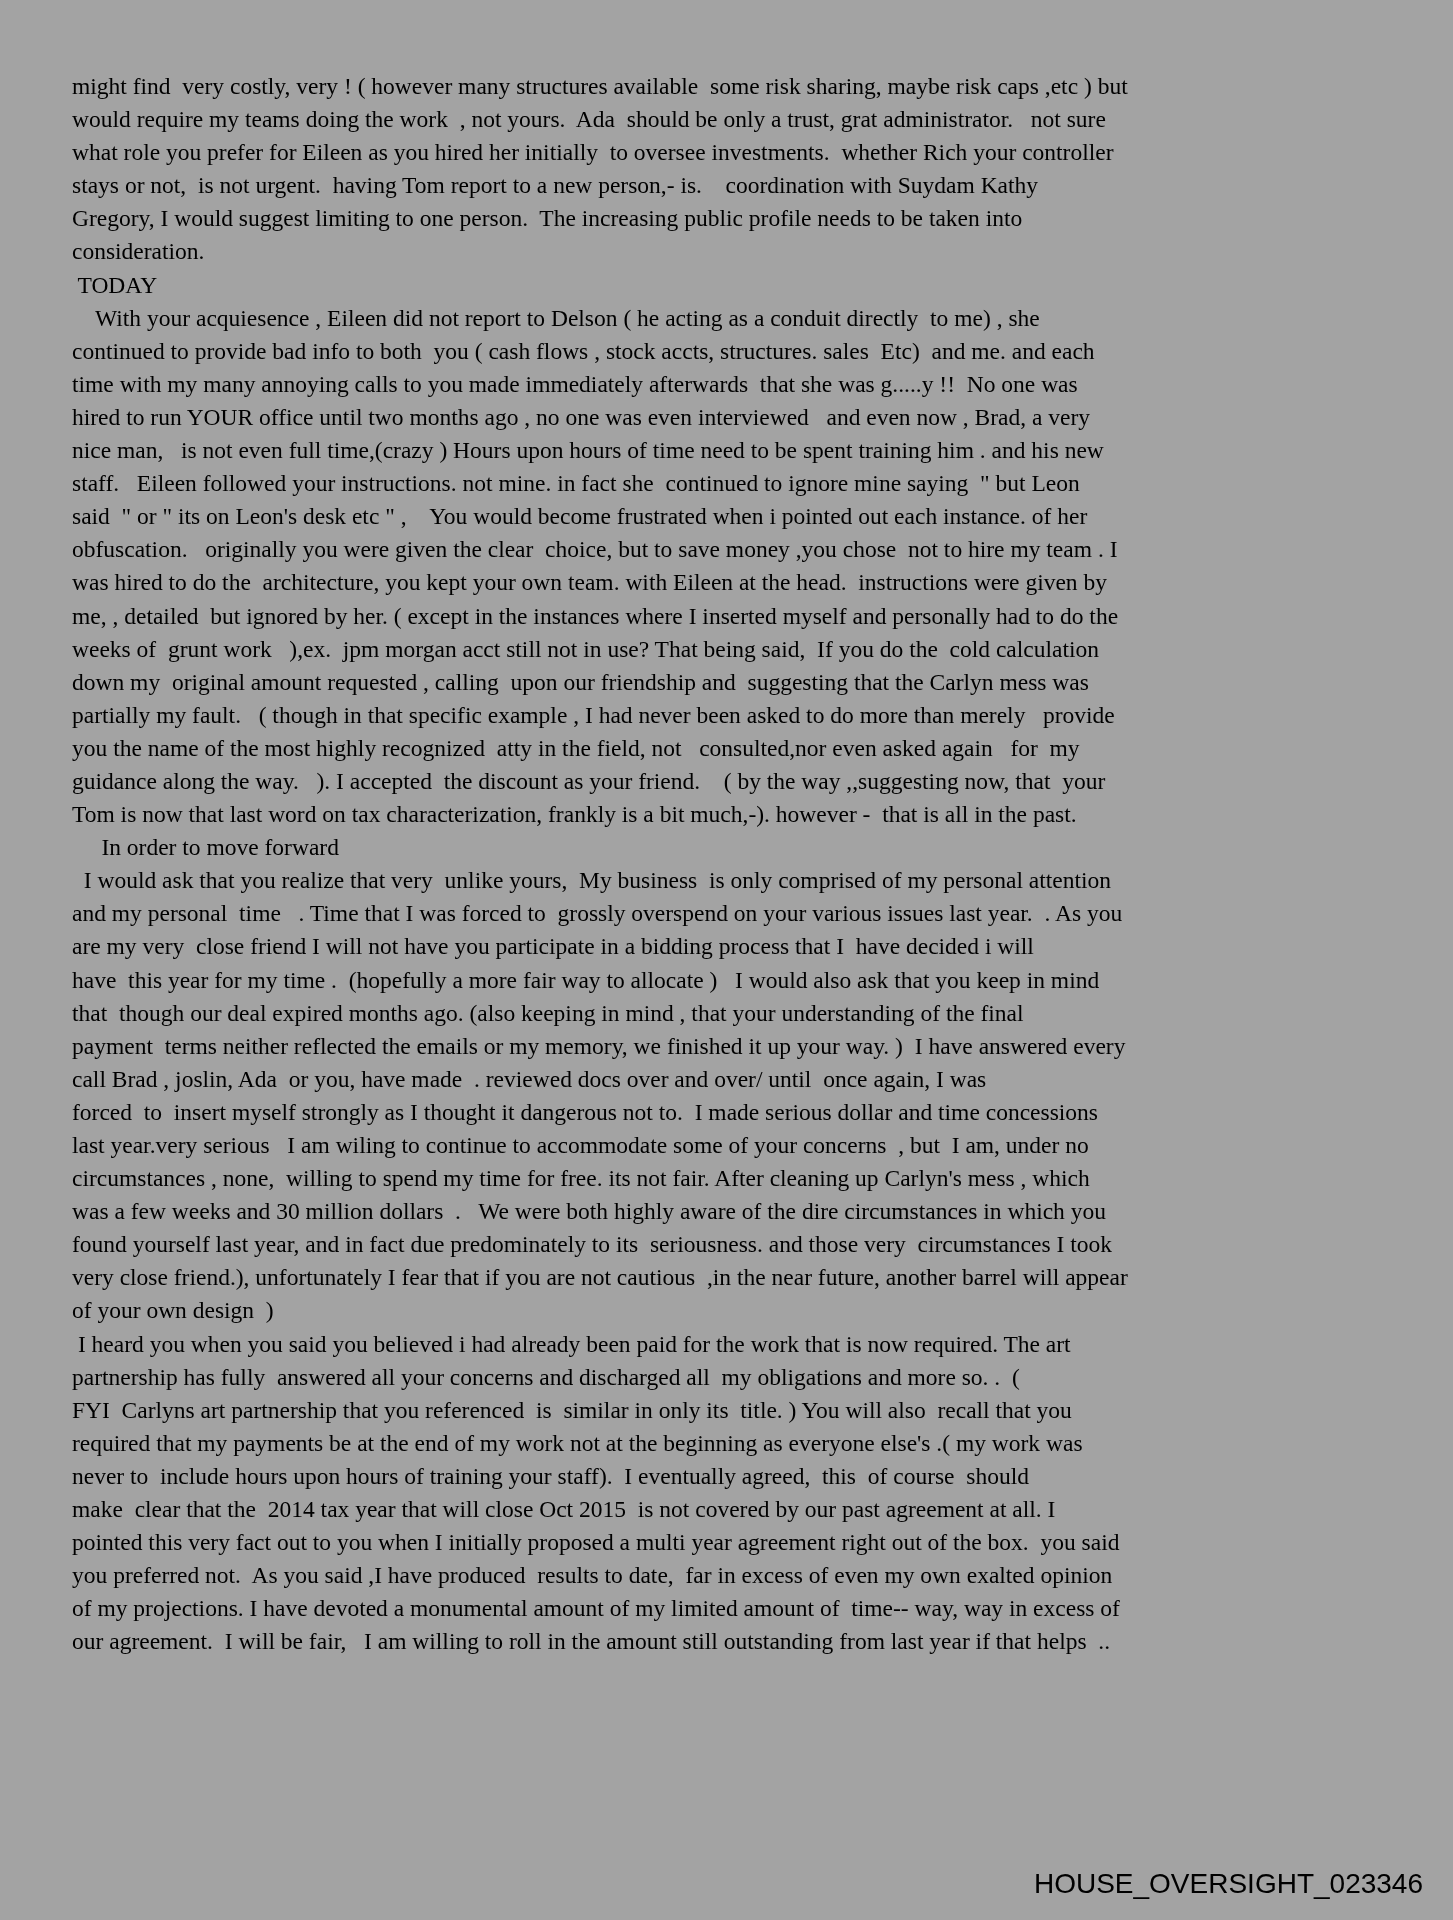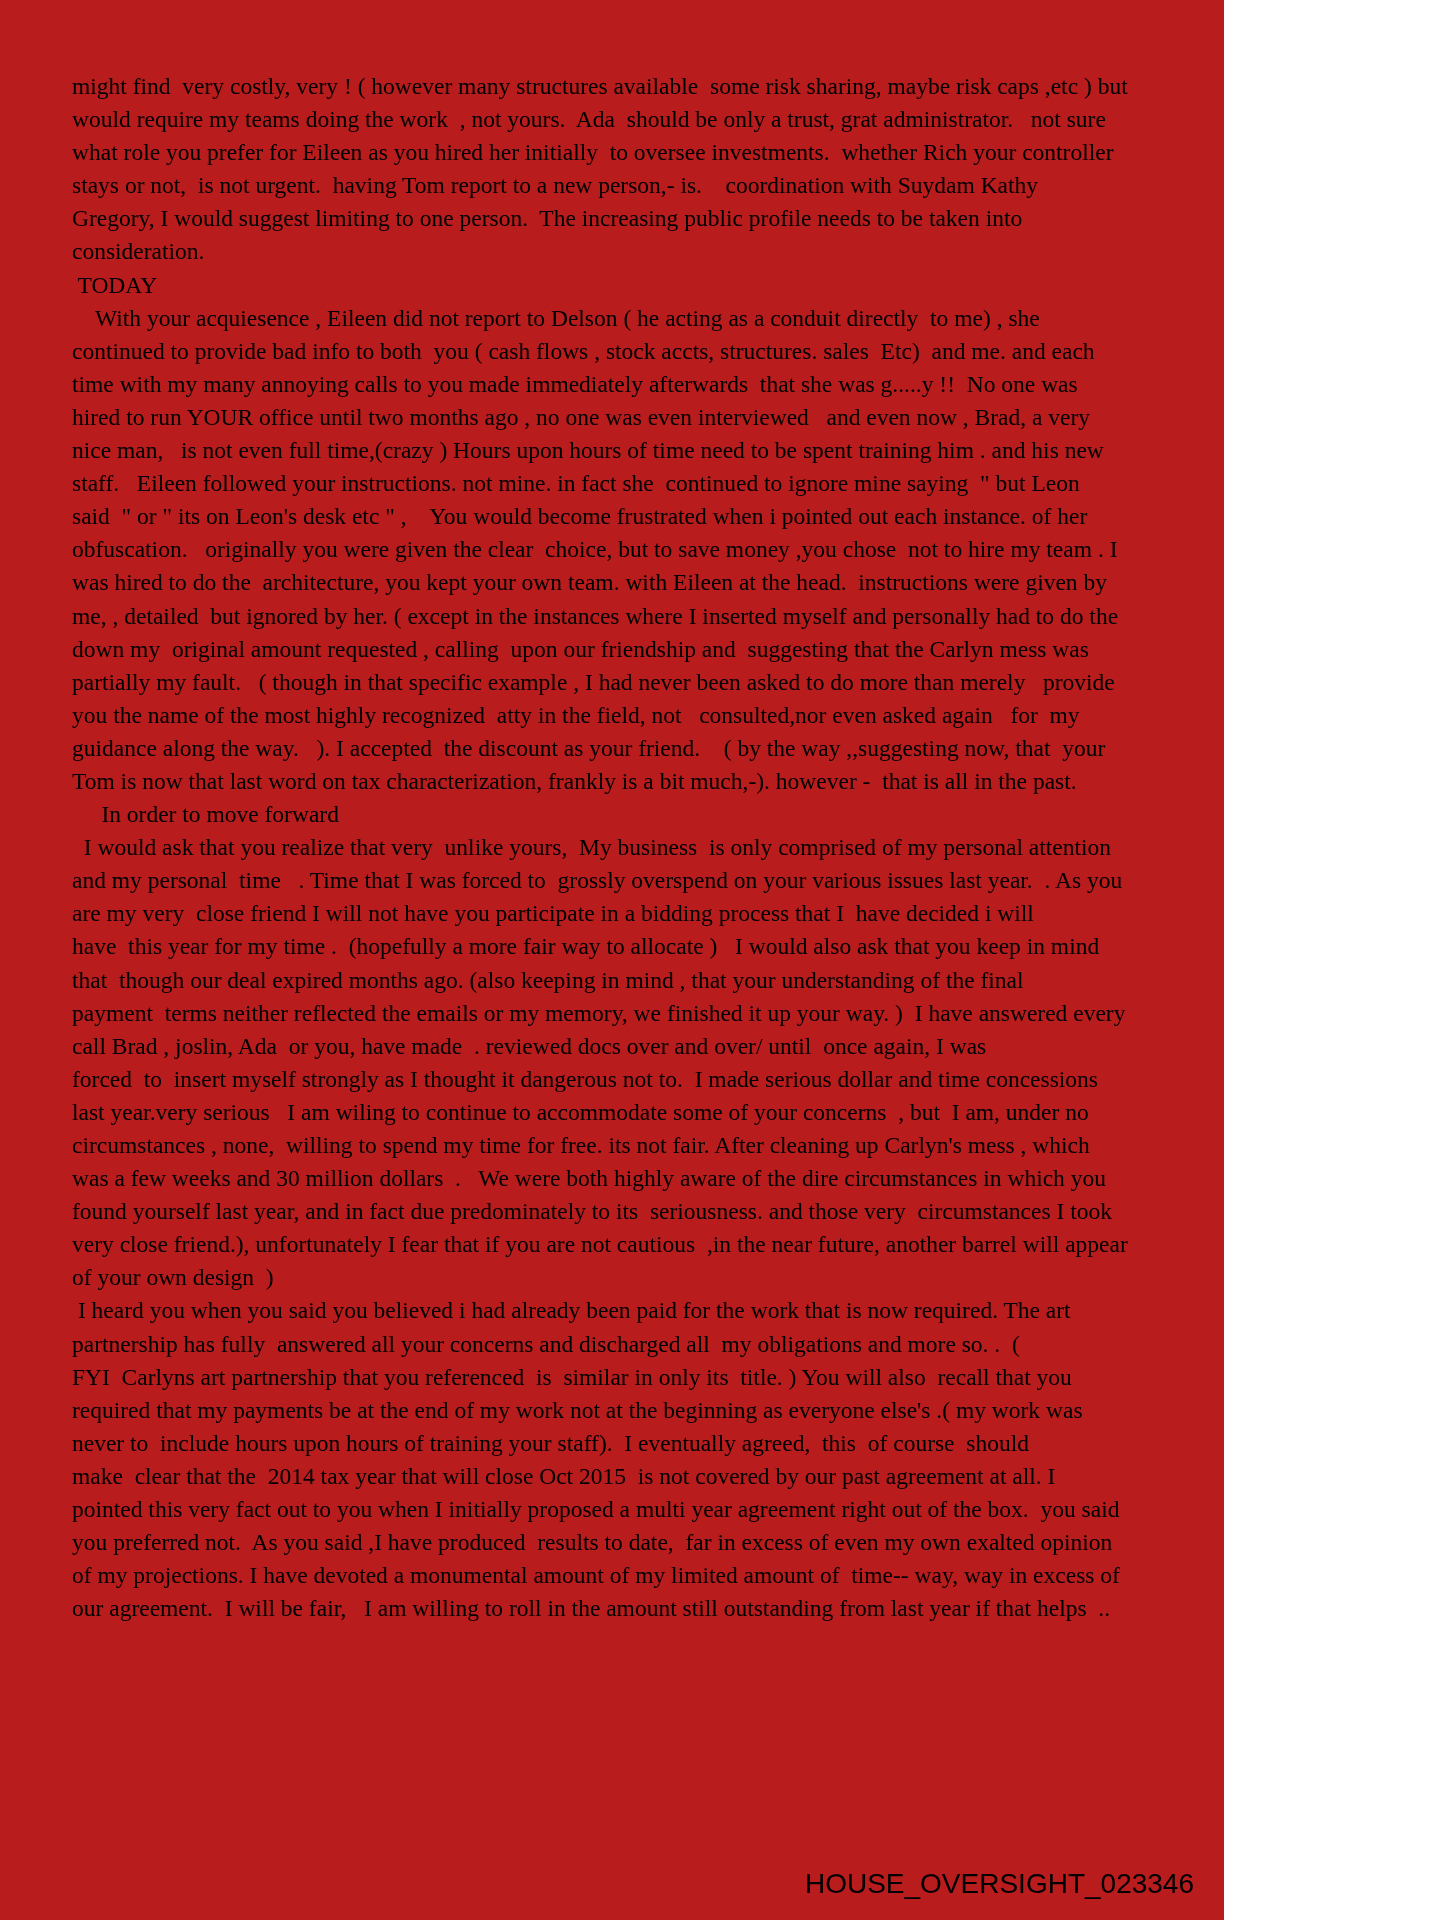--- a/index.html
+++ b/index.html
@@ -2,23 +2,23 @@
 <html><head>
 <meta charset="utf-8">
 <style>
   html, body {
     margin: 0;
     padding: 0;
     background: #ffffff;
   }
   .page {
     position: relative;
-    width: 1224px;
+    width: 1453px;
     height: 1920px;
-    background: #b91c1c;
+    background: #a3a3a3;
     color: #000000;
     overflow: hidden;
   }
   .doc-body {
     position: absolute;
     left: 72px;
     top: 70px;
     width: 1340px;
     font-family: "Liberation Serif", serif;
     font-size: 23.5px;
@@ -53,20 +53,21 @@
       <div class="line">    With your acquiesence , Eileen did not report to Delson ( he acting as a conduit directly  to me) , she</div>
       <div class="line">continued to provide bad info to both  you ( cash flows , stock accts, structures. sales  Etc)  and me. and each</div>
       <div class="line">time with my many annoying calls to you made immediately afterwards  that she was g.....y !!  No one was</div>
       <div class="line">hired to run YOUR office until two months ago , no one was even interviewed   and even now , Brad, a very</div>
       <div class="line">nice man,   is not even full time,(crazy ) Hours upon hours of time need to be spent training him . and his new</div>
       <div class="line">staff.   Eileen followed your instructions. not mine. in fact she  continued to ignore mine saying  " but Leon</div>
       <div class="line">said  " or " its on Leon's desk etc " ,    You would become frustrated when i pointed out each instance. of her</div>
       <div class="line">obfuscation.   originally you were given the clear  choice, but to save money ,you chose  not to hire my team . I</div>
       <div class="line">was hired to do the  architecture, you kept your own team. with Eileen at the head.  instructions were given by</div>
       <div class="line">me, , detailed  but ignored by her. ( except in the instances where I inserted myself and personally had to do the</div>
+      <div class="line">weeks of  grunt work   ),ex.  jpm morgan acct still not in use? That being said,  If you do the  cold calculation</div>
       <div class="line">down my  original amount requested , calling  upon our friendship and  suggesting that the Carlyn mess was</div>
       <div class="line">partially my fault.   ( though in that specific example , I had never been asked to do more than merely   provide</div>
       <div class="line">you the name of the most highly recognized  atty in the field, not   consulted,nor even asked again   for  my</div>
       <div class="line">guidance along the way.   ). I accepted  the discount as your friend.    ( by the way ,,suggesting now, that  your</div>
       <div class="line">Tom is now that last word on tax characterization, frankly is a bit much,-). however -  that is all in the past.</div>
       <div class="line">     In order to move forward</div>
       <div class="line">  I would ask that you realize that very  unlike yours,  My business  is only comprised of my personal attention</div>
       <div class="line">and my personal  time   . Time that I was forced to  grossly overspend on your various issues last year.  . As you</div>
       <div class="line">are my very  close friend I will not have you participate in a bidding process that I  have decided i will</div>
       <div class="line">have  this year for my time .  (hopefully a more fair way to allocate )   I would also ask that you keep in mind</div>

